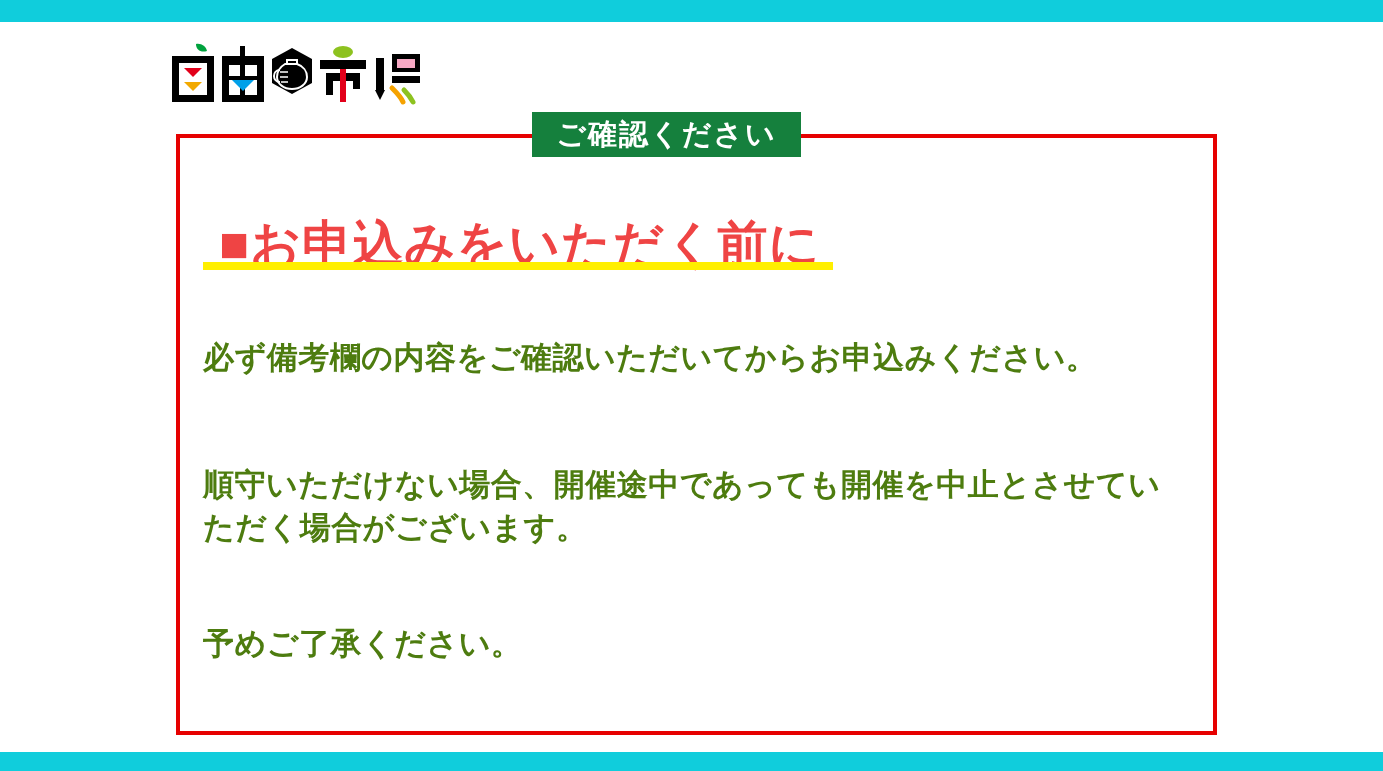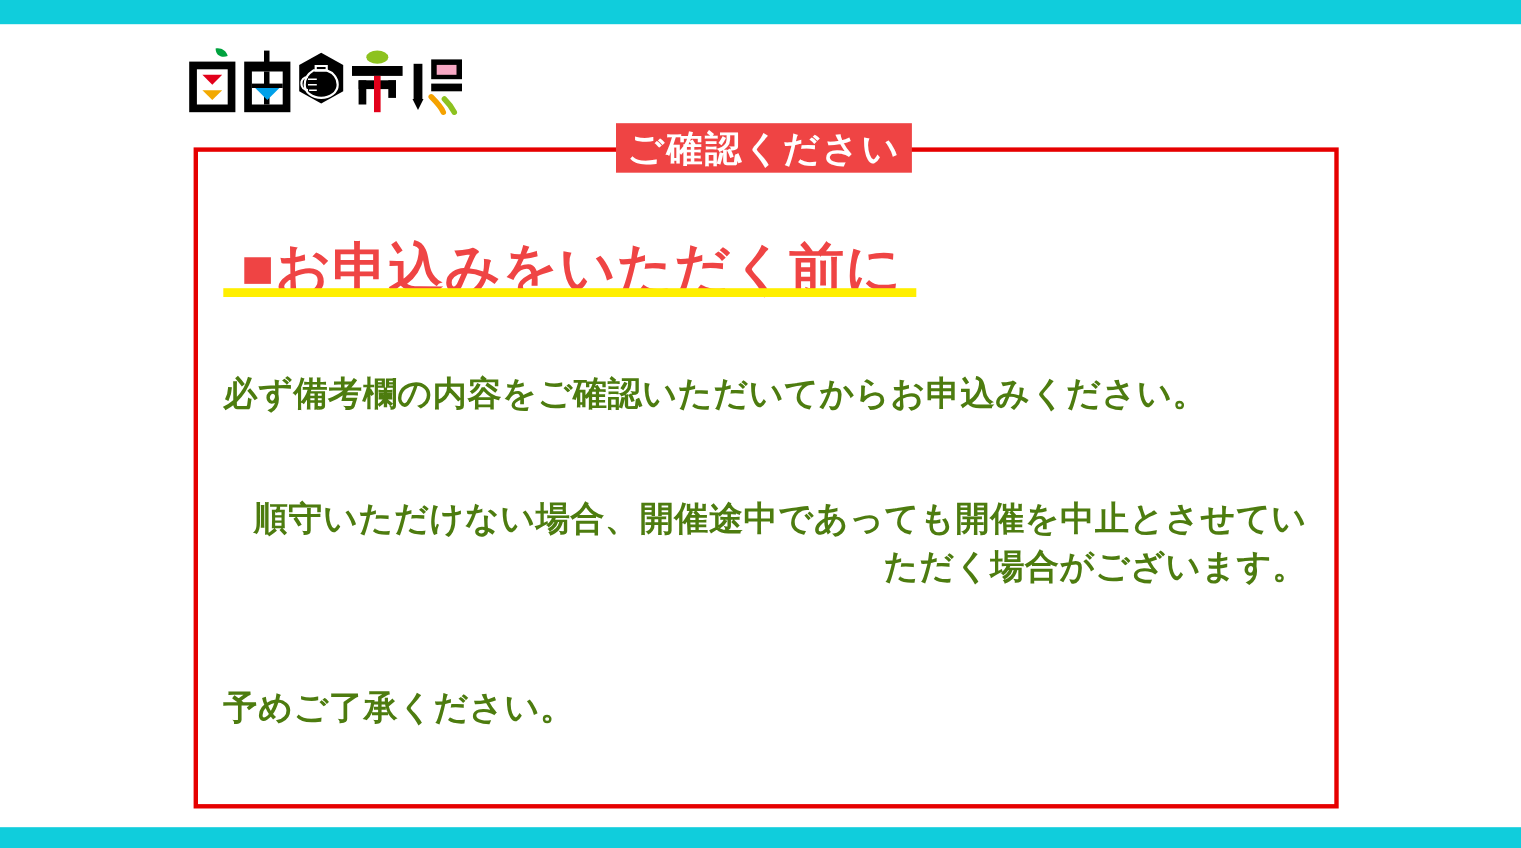--- a/index.html
+++ b/index.html
@@ -43,30 +43,30 @@
     width: 1041px;
     height: 601px;
     box-sizing: border-box;
     border: 4px solid #e60000;
     background: #ffffff;
   }
 
   
   .ribbon {
     position: absolute;
-    left: 560px;
+    left: 532px;
     top: 112px;
     width: 269px;
     height: 45px;
-    background: #ef4444;
+    background: #15803d;
     color: #ffffff;
     display: flex;
     align-items: center;
     justify-content: center;
-    font-size: 33px;
+    font-size: 29px;
     font-weight: 700;
     letter-spacing: 2px;
     line-height: 1;
     white-space: nowrap;
   }
 
   
   .notice-body {
     position: absolute;
     left: 203px;
@@ -96,21 +96,21 @@
 
   .notice-paragraph {
     font-size: 31px;
     font-weight: 700;
     color: #4d7c0f;
     line-height: 1.38;
     letter-spacing: 0.5px;
     margin: 0;
   }
   .p-one   { position: absolute; left: 203px; top: 337px; width: 1000px; }
-  .p-two   { position: absolute; left: 203px; top: 451px; width: 985px; text-align: right; }
+  .p-two   { position: absolute; left: 203px; top: 464px; width: 985px; }
   .p-three { position: absolute; left: 203px; top: 623px; width: 1000px; }
 </style>
 </head>
 <body>
 
 <div class="accent-bar top"></div>
 
 <div class="logo">
   <svg width="260" height="66" viewBox="0 0 260 66" xmlns="http://www.w3.org/2000/svg">
 

